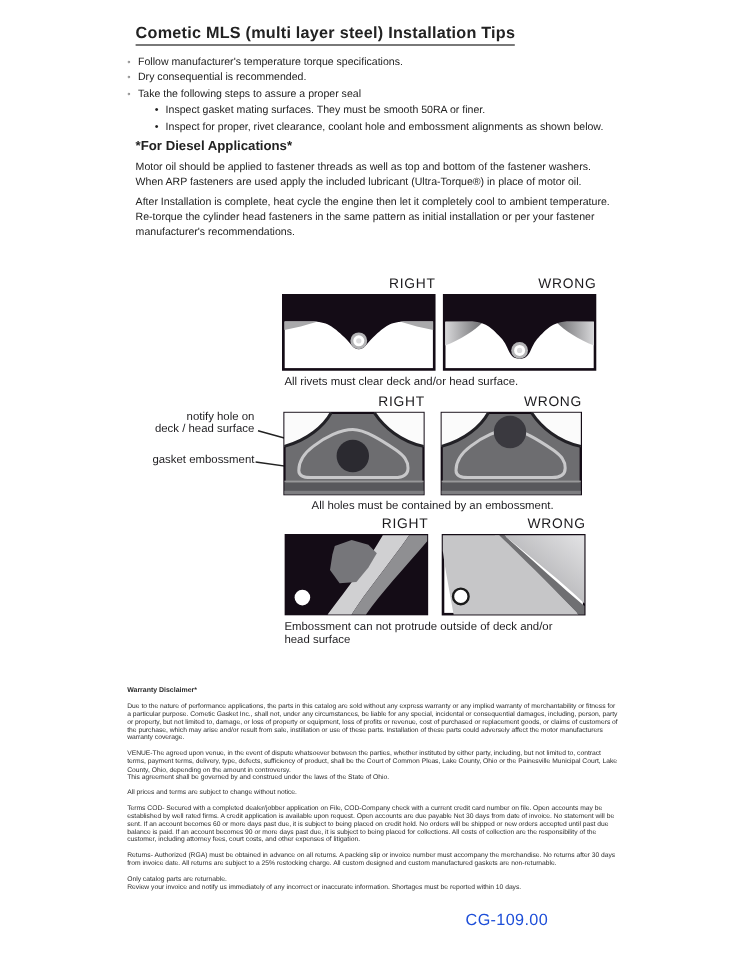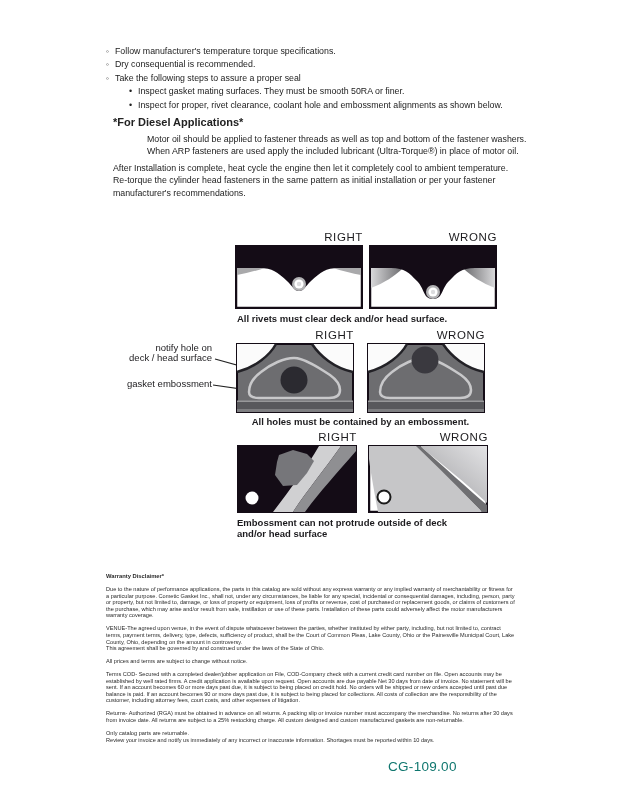--- a/index.html
+++ b/index.html
@@ -7,40 +7,41 @@
         font-family:"Liberation Sans",sans-serif;color:#222222;}
   .title{position:absolute;left:113px;top:20px;font-size:13.5px;font-weight:bold;
          letter-spacing:.2px;border-bottom:1.5px solid #222;padding-bottom:2px;}
   .tips{position:absolute;left:106px;top:45px;width:440px;font-size:8.8px;line-height:13.4px;}
   .b{display:flex;}
   .b .mk{width:9px;font-size:8px;flex:0 0 9px;}
   .b.l2{margin-left:23px;}
   .b.l2 .mk{font-size:9px;}
   .diesel-heading{position:absolute;left:113px;top:116px;font-size:11px;font-weight:bold;}
   .bodyp{position:absolute;left:113px;width:400px;margin:0;font-size:8.8px;line-height:12.4px;}
-  .p1{top:133px;margin-left:34px;}
+  .p1{top:133px;}
   .p2{top:162px;}
   .p3{top:205px;}
   .fig{position:absolute;left:0;width:618px;}
   .figcol{position:absolute;top:0;}
   .figlabel{text-align:right;font-size:11.5px;letter-spacing:.6px;height:14px;color:#1c1b1e;}
   .figcol svg{display:block;}
-  .figcap{position:absolute;font-size:9.5px;font-weight:bold;line-height:11px;color:#1c1b1e;}
+  .figcap{position:absolute;font-size:9.5px;font-weight:normal;line-height:11px;color:#1c1b1e;}
   .ann{position:absolute;font-size:9.5px;line-height:9.5px;text-align:right;width:100px;color:#1c1b1e;}
   .legal{position:absolute;left:106px;top:573px;width:410px;font-size:5.6px;line-height:6.6px;color:#2b2b2b;}
   .legal p{margin:0 0 6.4px 0;}
   .legal p.tight{margin-bottom:0;}
   .legal-h{font-size:5.8px;font-weight:bold;margin-bottom:6.4px;}
-  .pagenum{position:absolute;left:388px;top:759px;font-size:13.5px;color:#0f766e;letter-spacing:.3px;}
+  .pagenum{position:absolute;left:388px;top:759px;font-size:13.5px;color:#1d4ed8;letter-spacing:.3px;}
 </style>
 </head>
 <body>
 
 <div class="page">
 
+  <div class="title">Cometic MLS (multi layer steel) Installation Tips</div>
 
   <div class="tips">
     <div class="b l1">
       <span class="mk">◦</span>
       <span>Follow manufacturer's temperature torque specifications.</span>
     </div>
     <div class="b l1">
       <span class="mk">◦</span>
       <span>Dry consequential is recommended.</span>
     </div>

